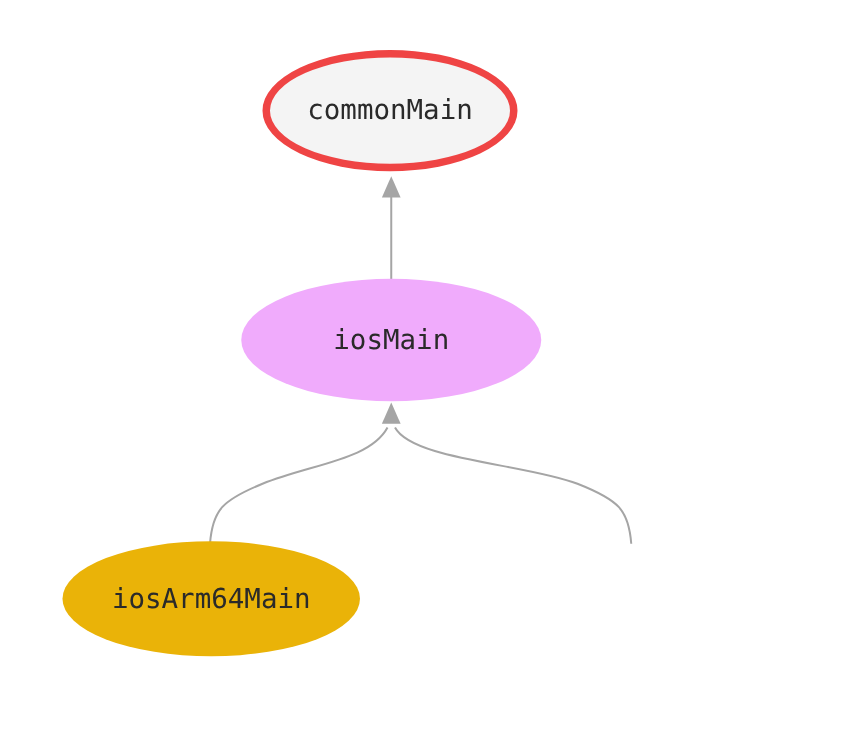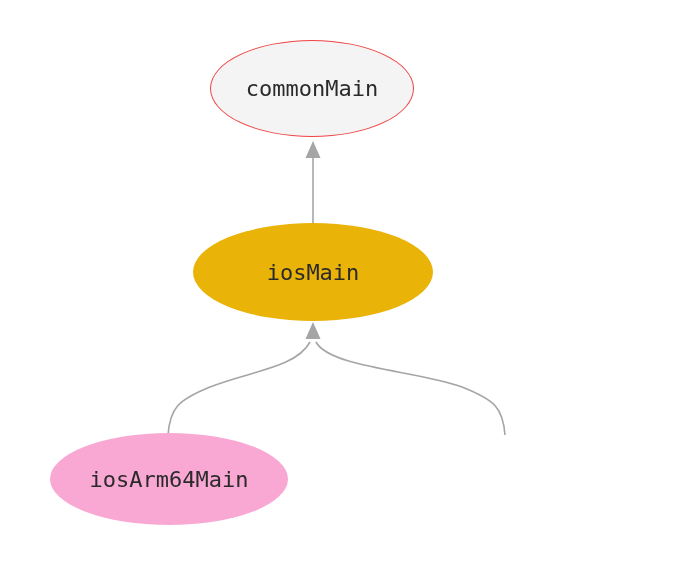--- a/index.html
+++ b/index.html
@@ -42,35 +42,35 @@
     color: #2a2a2a;
     letter-spacing: 0px;
     white-space: nowrap;
   }
   .node-commonMain {
     left: 210px;
     top: 40px;
     width: 204px;
     height: 97px;
     background: #f4f4f4;
-    border: 1px solid #ef4444;
+    border: 6px solid #ef4444;
   }
   .node-iosMain {
     left: 193px;
     top: 223px;
     width: 240px;
     height: 98px;
-    background: #eab308;
+    background: #f0abfc;
   }
   .node-iosArm64Main {
     left: 50px;
     top: 433px;
     width: 238px;
     height: 92px;
-    background: #f9a8d4;
+    background: #eab308;
   }
   .node-iosX64Main {
     left: 388px;
     top: 433px;
     width: 234px;
     height: 92px;
     background: #cce9cd;
   }
 </style>
 </head>

